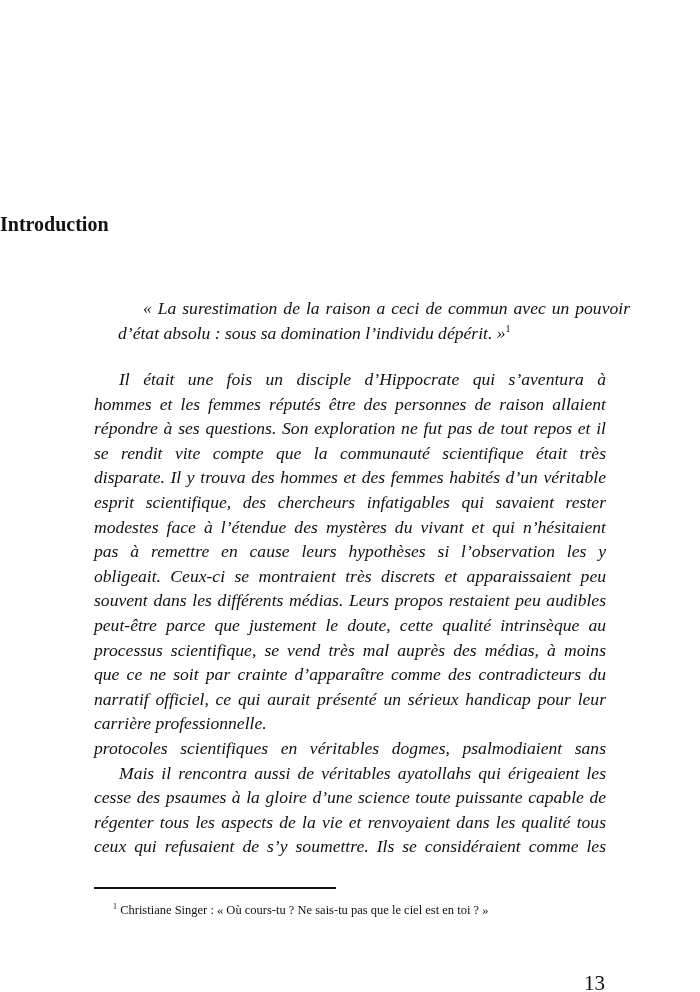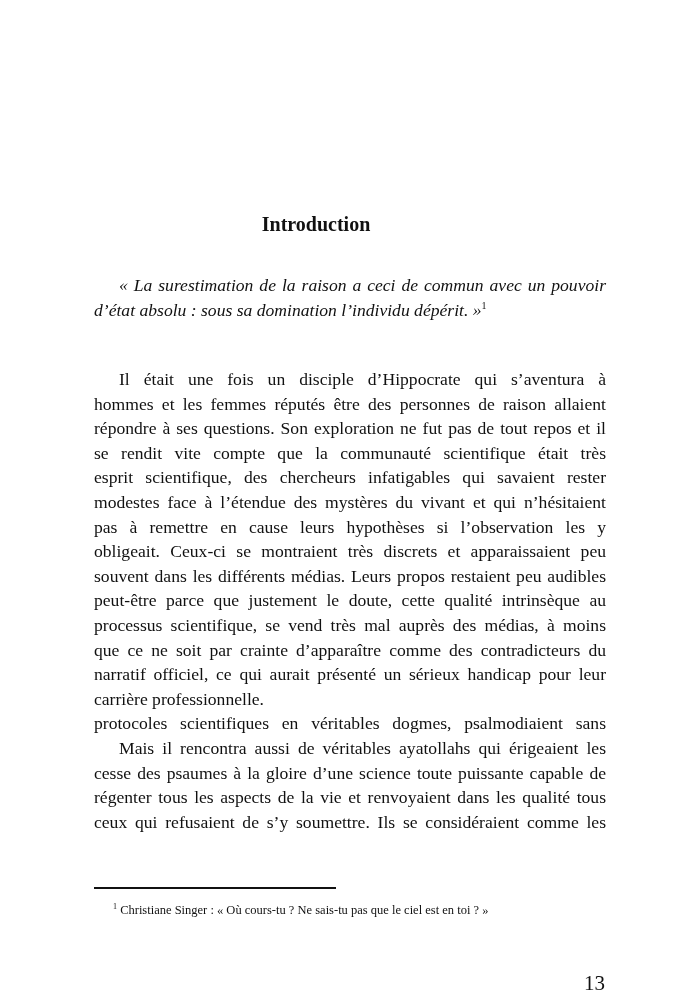--- a/index.html
+++ b/index.html
@@ -1,21 +1,21 @@
 <!DOCTYPE html>
 <html><head>
 <meta charset="utf-8">
 <style>
   html, body { margin: 0; padding: 0; background: #ffffff; }
   body { width: 700px; height: 992px; position: relative; overflow: hidden;
          font-family: "Liberation Serif", "DejaVu Serif", serif; color: #111; }
-  .title { position: absolute; top: 198px; left: 0; width: 632px; text-align: center;
+  .title { position: absolute; top: 198px; left: 0; width: 632px; 
            font-weight: bold; font-size: 20px; line-height: 26px; }
-  .block { position: absolute; left: 94px; width: 512px; font-size: 17.6px; line-height: 24.6px; }
-  .quote { top: 273px; font-style: italic; }
+  .block { position: absolute; left: 94px; width: 512px; font-size: 17.6px; line-height: 24.6px; font-style: italic; }
+  .quote { top: 296px; font-style: italic; margin-left: 24px; }
   .body-text { top: 367px; }
   .line { display: block; white-space: nowrap; text-align: justify; text-align-last: justify; height: 24.6px; }
   .line.last { text-align-last: left; }
   .indent { padding-left: 25px; }
   sup { font-size: 10px; font-style: normal; vertical-align: 7px; line-height: 0; }
   .rule { position: absolute; left: 94px; top: 887px; width: 242px; height: 2px; background: #111; }
   .footnote { position: absolute; left: 94px; top: 902px; font-size: 12.5px; line-height: 16px; white-space: nowrap; margin-left: 19px; }
   .footnote sup { font-size: 8px; vertical-align: 5px; }
   .page-number { position: absolute; right: 95px; top: 972px; font-size: 21px; line-height: 22px; }
 </style>
@@ -27,20 +27,21 @@
 <div class="block quote">
   <span class="line indent">« La surestimation de la raison a ceci de commun avec un pouvoir</span>
   <span class="line last"><span>d’état absolu : sous sa domination l’individu dépérit. »</span><sup>1</sup></span>
 </div>
 
 <div class="block body-text">
   <span class="line indent">Il était une fois un disciple d’Hippocrate qui s’aventura à</span>
   <span class="line">hommes et les femmes réputés être des personnes de raison allaient</span>
   <span class="line">répondre à ses questions. Son exploration ne fut pas de tout repos et il</span>
   <span class="line">se rendit vite compte que la communauté scientifique était très</span>
+  <span class="line">disparate. Il y trouva des hommes et des femmes habités d’un véritable</span>
   <span class="line">esprit scientifique, des chercheurs infatigables qui savaient rester</span>
   <span class="line">modestes face à l’étendue des mystères du vivant et qui n’hésitaient</span>
   <span class="line">pas à remettre en cause leurs hypothèses si l’observation les y</span>
   <span class="line">obligeait. Ceux-ci se montraient très discrets et apparaissaient peu</span>
   <span class="line">souvent dans les différents médias. Leurs propos restaient peu audibles</span>
   <span class="line">peut-être parce que justement le doute, cette qualité intrinsèque au</span>
   <span class="line">processus scientifique, se vend très mal auprès des médias, à moins</span>
   <span class="line">que ce ne soit par crainte d’apparaître comme des contradicteurs du</span>
   <span class="line">narratif officiel, ce qui aurait présenté un sérieux handicap pour leur</span>
   <span class="line last">carrière professionnelle.</span>

